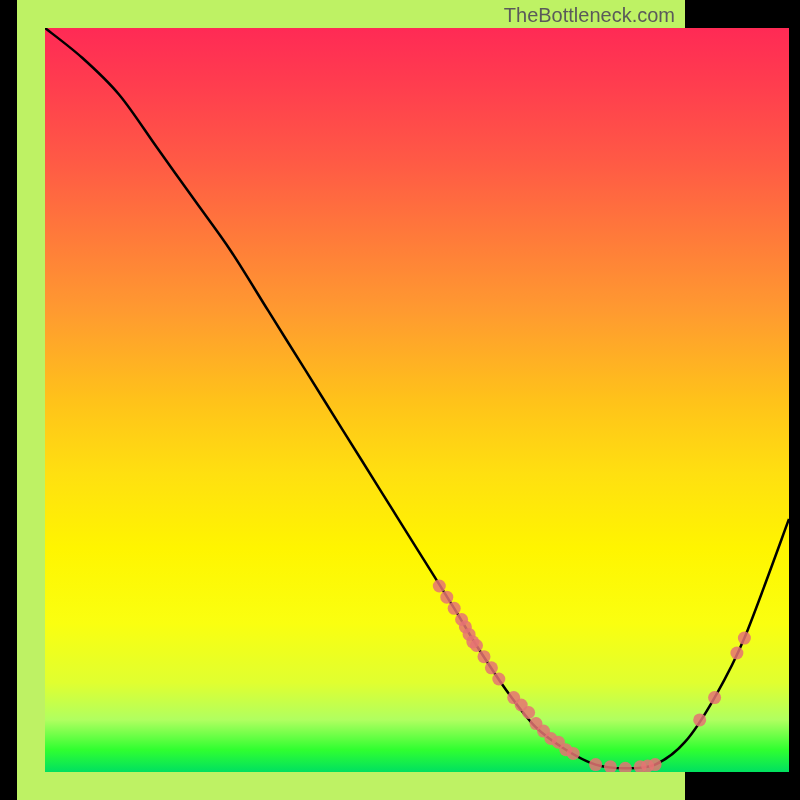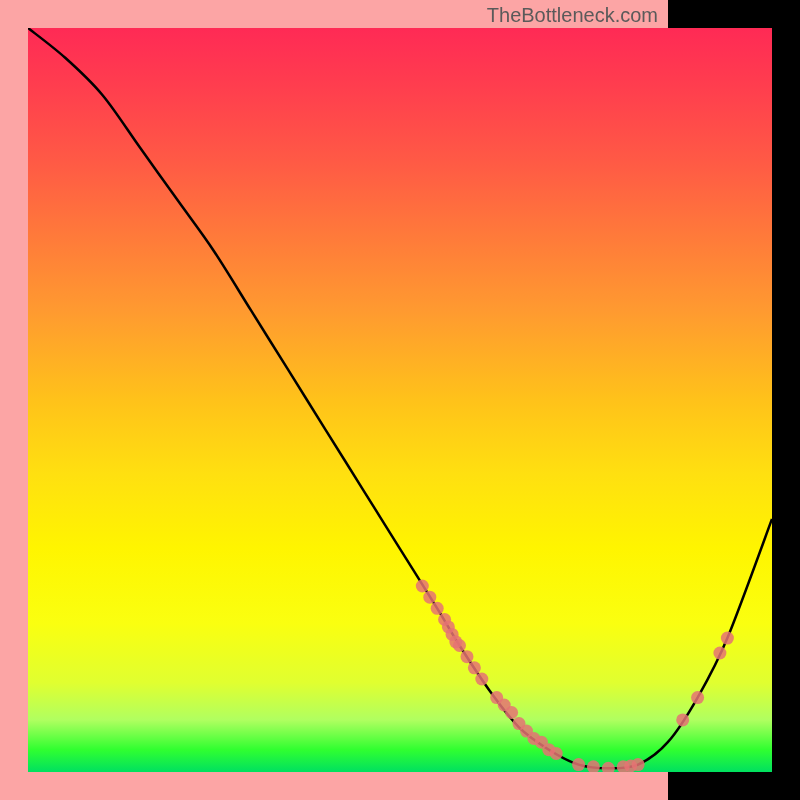--- a/index.html
+++ b/index.html
@@ -1,17 +1,17 @@
 <!DOCTYPE html>
 <html><head>
 <meta charset="utf-8">
 <style>
 * { margin: 0; padding: 0; box-sizing: border-box; }
 body { background: #000; width: 800px; height: 800px; overflow: hidden; position: relative; font-family: Arial, sans-serif; }
-.outer { width: 668px; height: 800px; background: #fca5a5; position: relative; }
+.outer { width: 668px; height: 800px; background: #bef264; position: relative; margin-left: 17px; }
 .watermark { position: absolute; top: 4px; right: 10px; color: #5a5a5a; font-size: 20px; font-weight: 500; z-index: 10; }
 .plot-area { position: absolute; left: 28px; top: 28px; width: 744px; height: 744px; }
 .gradient-bg { position: absolute; left: 0; top: 0; width: 100%; height: 100%; background: linear-gradient(to bottom,
   #ff2a55 0%,
   #ff3e4e 8%,
   #ff5a45 18%,
   #ff7a3a 28%,
   #ff9a30 38%,
   #ffc21a 50%,
   #ffe010 60%,

